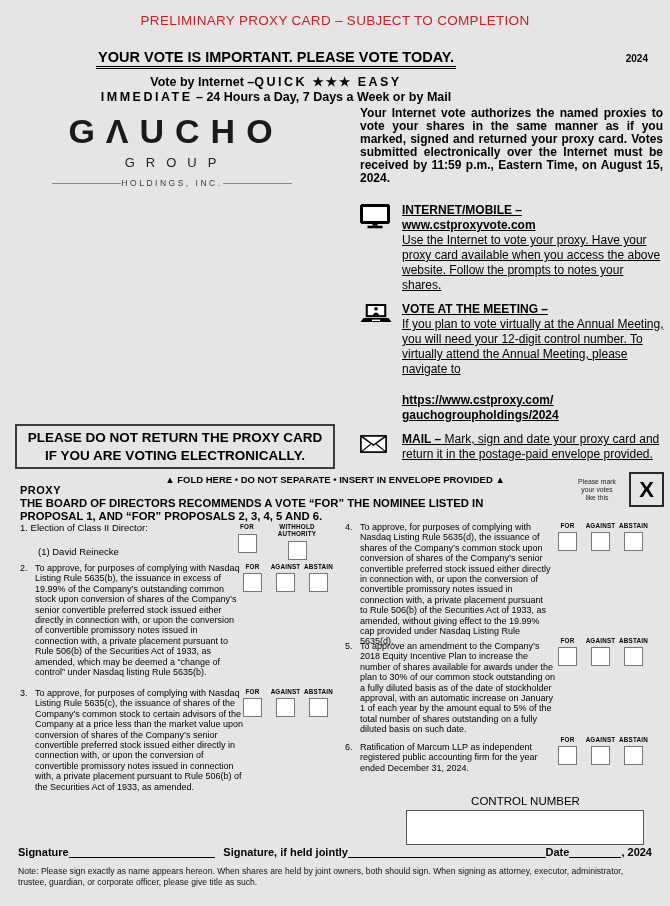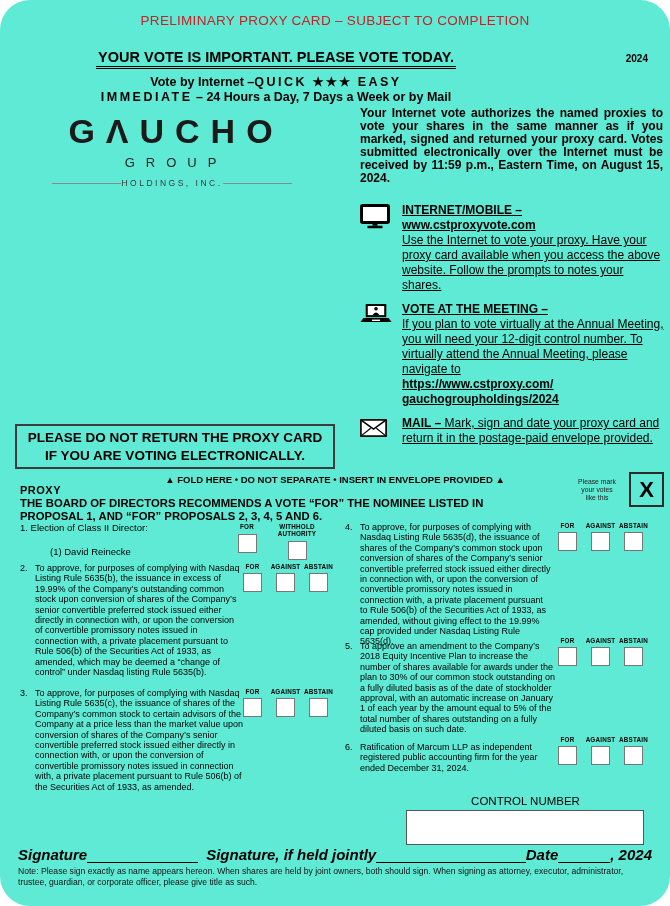--- a/index.html
+++ b/index.html
@@ -1,17 +1,17 @@
 <!DOCTYPE html>
 <html style="--accent-red: #c92127;"><head>
 <meta charset="utf-8">
 <style>
   html,body{margin:0;padding:0;background:#fff;}
-  .page{position:relative;width:670px;height:906px;background:#5eead4;overflow:hidden;
-        font-family:"Liberation Sans",sans-serif;color:#000;border-radius:30px;}
+  .page{position:relative;width:670px;height:906px;background:#e5e5e5;overflow:hidden;
+        font-family:"Liberation Sans",sans-serif;color:#000;}
   .abs{position:absolute;}
 
   
   .banner{top:13px;left:0;width:100%;text-align:center;color:var(--accent-red,#c92127);
           font-size:13.5px;letter-spacing:.3px;}
 
   
   .hdr{top:48px;left:0;width:552px;text-align:center;}
   .hdr-line1{display:inline-block;font-weight:bold;font-size:14.5px;border-bottom:3px double #000;padding:0 2px 1px 2px;}
   .hdr-line2{font-weight:bold;font-size:12.5px;margin-top:5px;}
@@ -67,21 +67,21 @@
   .vcol-w{width:62px;text-align:center;}
   .vcol-f{width:38px;text-align:center;}
   .vlabel{display:block;font-size:6.3px;font-weight:bold;letter-spacing:.2px;}
   .votegrp .cb{margin:3px auto 0 auto;}
 
   
   .ctrl-label{left:408px;top:795px;width:235px;text-align:center;font-size:11.5px;}
   .ctrl-box{left:406px;top:810px;width:236px;height:33px;border:1.5px solid #555;background:#fff;}
 
   
-  .sigrow{left:18px;top:846px;width:634px;display:flex;align-items:flex-end;font-size:15px;font-weight:bold;white-space:nowrap;font-style:italic;}
+  .sigrow{left:18px;top:846px;width:634px;display:flex;align-items:flex-end;font-size:11px;font-weight:bold;white-space:nowrap;}
   .sigline{border-bottom:1.3px solid #000;height:11px;}
   .note{left:18px;top:866px;width:636px;font-size:8.6px;line-height:10.8px;color:#111;}
 </style>
 </head>
 <body>
 
 <div class="page">
 
   <div class="abs banner">PRELIMINARY PROXY CARD – SUBJECT TO COMPLETION</div>
 
@@ -134,21 +134,21 @@
           <rect x="6.8" y="2.5" width="14.4" height="8" fill="#fff"></rect>
           <circle cx="14" cy="5" r="1.6" fill="#000"></circle>
           <path d="M10.8 10.5 q3.2 -4.6 6.4 0 z" fill="#000"></path>
           <path d="M3 13 h22 l2.6 3.4 h-27.2 z" fill="#000"></path>
           <rect x="10.5" y="14.4" width="7" height="1.2" fill="#fff"></rect>
         </svg>
       </div>
       <div class="mtext">
         <span class="mtitle" style="display:block">VOTE AT THE MEETING –</span>
         <span>If you plan to vote virtually at the Annual Meeting, you will need your 12-digit control number. To virtually attend the Annual Meeting, please navigate to</span>
-        <span class="mlink" style="margin-top:0">https://www.cstproxy.com/</span>
+        <span class="mlink" style="margin-top:16px">https://www.cstproxy.com/</span>
         <span class="mlink">gauchogroupholdings/2024</span>
       </div>
     </div>
 
     <div class="method">
       <div class="micon" style="padding-top:3px">
         <svg width="27" height="18" viewBox="0 0 24 16">
           <rect x="0.8" y="0.8" width="22.4" height="14.4" fill="#fff" stroke="#000" stroke-width="1.5"></rect>
           <path d="M1 1 L12 9 L23 1" fill="none" stroke="#000" stroke-width="1.4"></path>
           <path d="M1 15 L9.5 8.2 M23 15 L14.5 8.2" fill="none" stroke="#000" stroke-width="1.1"></path>
@@ -177,21 +177,21 @@
     </div>
     <div class="mv-box">X</div>
   </div>
 
   <div class="abs recommend">THE BOARD OF DIRECTORS RECOMMENDS A VOTE “FOR” THE NOMINEE LISTED IN PROPOSAL 1, AND “FOR” PROPOSALS 2, 3, 4, 5 AND 6.</div>
 
   <div class="abs p1line" style="left:20px;top:522px;">
     <span>1.</span>
     <span>Election of Class II Director:</span>
   </div>
-  <div class="abs nominee" style="left:50px;top:546px;">(1) David Reinecke</div>
+  <div class="abs nominee" style="left:38px;top:546px;">(1) David Reinecke</div>
   <div class="abs votegrp" style="left:228px;top:523px;">
     <div class="vcol-f">
       <span class="vlabel">FOR</span>
       <div class="cb" style="margin:4px auto 0"></div>
     </div>
     <div class="vcol-w">
       <span class="vlabel">WITHHOLD AUTHORITY</span>
       <div class="cb" style="margin:4px auto 0"></div>
     </div>
   </div>

